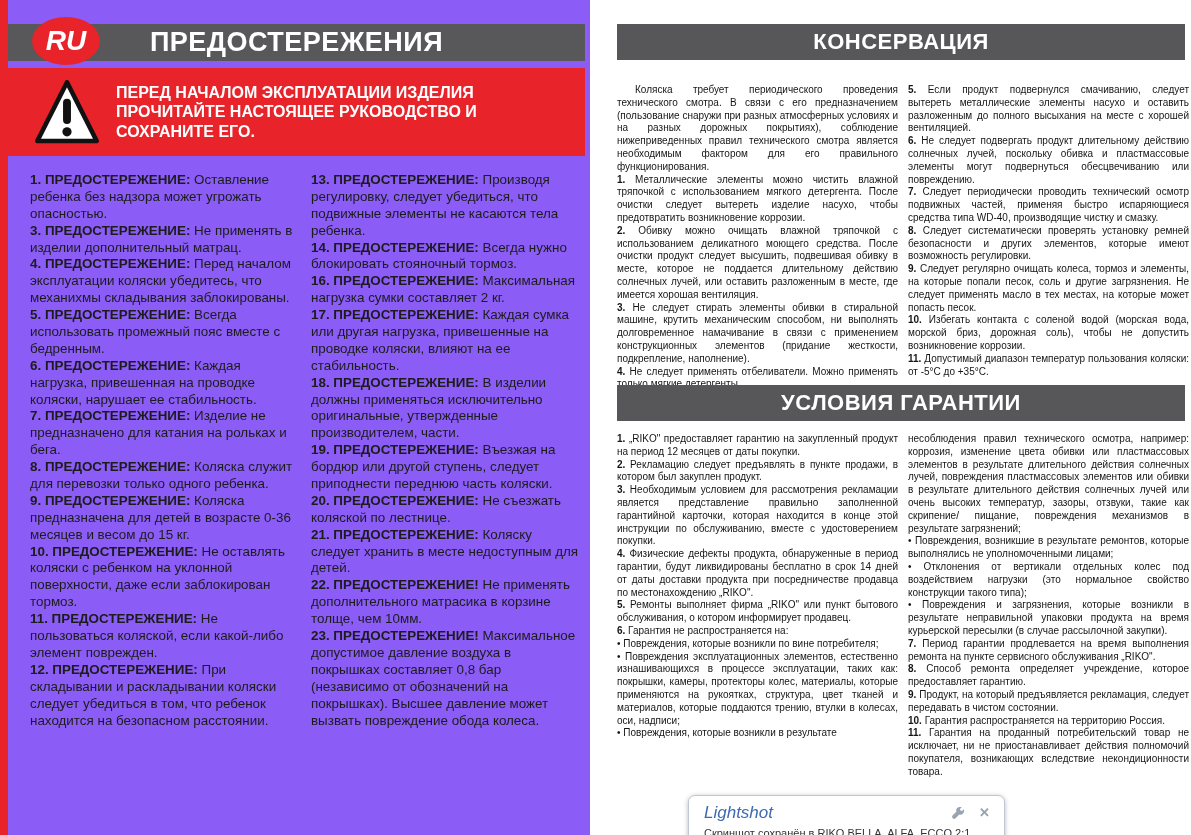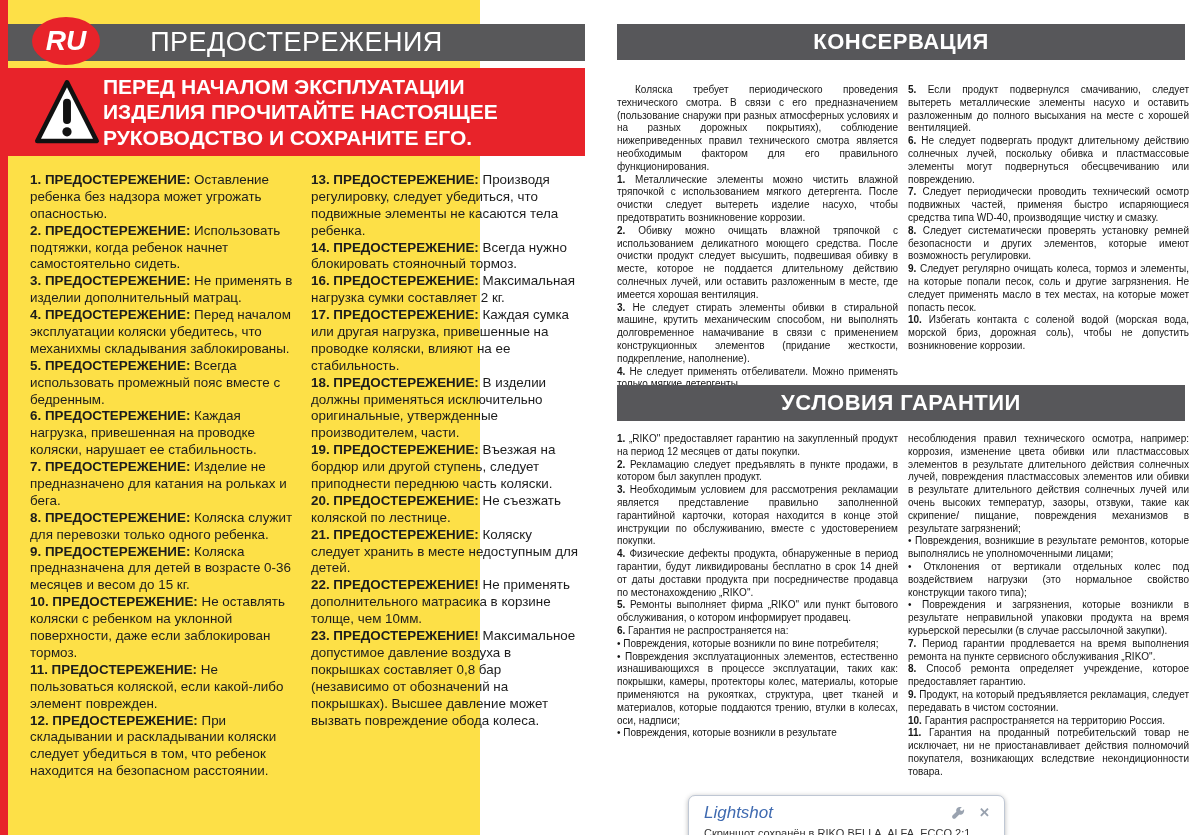--- a/index.html
+++ b/index.html
@@ -1,31 +1,31 @@
 <!DOCTYPE html>
 <html><head>
 <meta charset="utf-8">
 <style>
   * { margin:0; padding:0; box-sizing:border-box; }
   html,body { width:1191px; height:835px; overflow:hidden; background:#fff;
     font-family:"Liberation Sans", sans-serif; }
   .stage { position:relative; width:1191px; height:835px; }
 
   
-  .page-left { position:absolute; left:0; top:0; width:480px; height:835px; background:#fde047; }
+  .page-left { position:absolute; left:0; top:0; width:590px; height:835px; background:#8b5cf6; }
   .red-spine { position:absolute; left:0; top:0; width:8px; height:835px; background:#e8232a; }
   .lp-header { position:absolute; left:8px; top:24px; width:577px; height:37px; background:#58585a; }
   .ru-badge { position:absolute; left:24px; top:-7px; width:68px; height:48px; background:#e8232a;
     border-radius:50%; color:#fff; font-weight:bold; font-style:italic; font-size:28px;
     display:flex; align-items:center; justify-content:center; }
-  .lp-title { color:#fff; font-weight:normal; font-size:27px; text-align:center; line-height:37px; letter-spacing:.5px; }
+  .lp-title { color:#fff; font-weight:bold; font-size:27px; text-align:center; line-height:37px; letter-spacing:.5px; }
   .banner { position:absolute; left:8px; top:68px; width:577px; height:88px; background:#e8232a;
     display:flex; align-items:center; }
   .tri-wrap { margin-left:26px; flex:0 0 auto; width:66px; height:70px; }
-  .banner-text { color:#fff; font-weight:bold; font-size:21px; line-height:1.2; width:446px; margin-left:3px; }
+  .banner-text { color:#fff; font-weight:bold; font-size:16px; line-height:1.2; width:446px; margin-left:16px; }
   .warn-cols { position:absolute; top:172px; left:30px; width:552px; display:flex; gap:11px; }
   .warn-col { width:270px; }
   .warn-col .item { font-size:13.4px; line-height:1.26; color:#1c1c1c; }
   .lead { font-weight:bold; }
   .bullet .lead { font-weight:normal; }
 
   
   .page-right { position:absolute; left:590px; top:0; width:601px; height:835px; background:#fff; }
   .rp-bar { position:absolute; left:27px; width:568px; height:36px; background:#57575a; color:#fff;
     font-weight:bold; font-size:22px; text-align:center; line-height:36px; letter-spacing:.5px; }
@@ -62,21 +62,20 @@
           <rect x="44" y="32" width="12" height="38" rx="6" fill="#111"></rect>
           <circle cx="50" cy="82" r="7" fill="#111"></circle>
         </svg>
       </div>
       <div class="banner-text">ПЕРЕД НАЧАЛОМ ЭКСПЛУАТАЦИИ ИЗДЕЛИЯ ПРОЧИТАЙТЕ НАСТОЯЩЕЕ РУКОВОДСТВО И СОХРАНИТЕ ЕГО.</div>
     </div>
 
     <div class="warn-cols">
       <div class="warn-col">
           <p class="item"><span class="lead">1. ПРЕДОСТЕРЕЖЕНИЕ:</span><span class="txt"> Оставление ребенка без надзора может угрожать опасностью.</span></p>
-          <p class="item"><span class="lead">2. ПРЕДОСТЕРЕЖЕНИЕ:</span><span class="txt"> Использовать подтяжки, когда ребенок начнет самостоятельно сидеть.</span></p>
           <p class="item"><span class="lead">3. ПРЕДОСТЕРЕЖЕНИЕ:</span><span class="txt"> Не применять в изделии дополнительный матрац.</span></p>
           <p class="item"><span class="lead">4. ПРЕДОСТЕРЕЖЕНИЕ:</span><span class="txt"> Перед началом эксплуатации коляски убедитесь, что механихмы складывания заблокированы.</span></p>
           <p class="item"><span class="lead">5. ПРЕДОСТЕРЕЖЕНИЕ:</span><span class="txt"> Всегда использовать промежный пояс вместе с бедренным.</span></p>
           <p class="item"><span class="lead">6. ПРЕДОСТЕРЕЖЕНИЕ:</span><span class="txt"> Каждая нагрузка, привешенная на проводке коляски, нарушает ее стабильность.</span></p>
           <p class="item"><span class="lead">7. ПРЕДОСТЕРЕЖЕНИЕ:</span><span class="txt"> Изделие не предназначено для катания на рольках и бега.</span></p>
           <p class="item"><span class="lead">8. ПРЕДОСТЕРЕЖЕНИЕ:</span><span class="txt"> Коляска служит для перевозки только одного ребенка.</span></p>
           <p class="item"><span class="lead">9. ПРЕДОСТЕРЕЖЕНИЕ:</span><span class="txt"> Коляска предназначена для детей в возрасте 0-36 месяцев и весом до 15 кг.</span></p>
           <p class="item"><span class="lead">10. ПРЕДОСТЕРЕЖЕНИЕ:</span><span class="txt"> Не оставлять коляски с ребенком на уклонной поверхности, даже если заблокирован тормоз.</span></p>
           <p class="item"><span class="lead">11. ПРЕДОСТЕРЕЖЕНИЕ:</span><span class="txt"> Не пользоваться коляской, если какой-либо элемент поврежден.</span></p>
           <p class="item"><span class="lead">12. ПРЕДОСТЕРЕЖЕНИЕ:</span><span class="txt"> При складывании и раскладывании коляски следует убедиться в том, что ребенок находится на безопасном расстоянии.</span></p>
@@ -109,20 +108,21 @@
           <p class="item"><span class="lead">3.</span><span class="txt"> Не следует стирать элементы обивки в стиральной машине, крутить механическим способом, ни выполнять долговременное намачивание в связи с применением конструкционных элементов (придание жесткости, подкрепление, наполнение).</span></p>
           <p class="item"><span class="lead">4.</span><span class="txt"> Не следует применять отбеливатели. Можно применять только мягкие детергенты.</span></p>
         </div>
       <div class="rp-col">
           <p class="item"><span class="lead">5.</span><span class="txt"> Если продукт подвернулся смачиванию, следует вытереть металлические элементы насухо и оставить разложенным до полного высыхания на месте с хорошей вентиляцией.</span></p>
           <p class="item"><span class="lead">6.</span><span class="txt"> Не следует подвергать продукт длительному действию солнечных лучей, поскольку обивка и пластмассовые элементы могут подвернуться обесцвечиванию или повреждению.</span></p>
           <p class="item"><span class="lead">7.</span><span class="txt"> Следует периодически проводить технический осмотр подвижных частей, применяя быстро испаряющиеся средства типа WD-40, производящие чистку и смазку.</span></p>
           <p class="item"><span class="lead">8.</span><span class="txt"> Следует систематически проверять установку ремней безопасности и других элементов, которые имеют возможность регулировки.</span></p>
           <p class="item"><span class="lead">9.</span><span class="txt"> Следует регулярно очищать колеса, тормоз и элементы, на которые попали песок, соль и  другие загрязнения. Не следует применять масло в тех местах, на которые может попасть песок.</span></p>
           <p class="item"><span class="lead">10.</span><span class="txt"> Избегать контакта с соленой водой (морская вода, морской бриз, дорожная соль), чтобы не допустить возникновение коррозии.</span></p>
+          <p class="item"><span class="lead">11.</span><span class="txt"> Допустимый диапазон температур пользования коляски: от -5°C до +35°C.</span></p>
         </div>
     </div>
 
     <div class="rp-bar" style="top:385px">
       <span>УСЛОВИЯ ГАРАНТИИ</span>
     </div>
     <div class="rp-cols" style="top:433px">
       <div class="rp-col">
           <p class="item"><span class="lead">1.</span><span class="txt"> „RIKO" предоставляет гарантию на закупленный продукт на период 12 месяцев от даты покупки.</span></p>
           <p class="item"><span class="lead">2.</span><span class="txt"> Рекламацию следует предъявлять в пункте продажи, в котором был закуплен продукт.</span></p>

